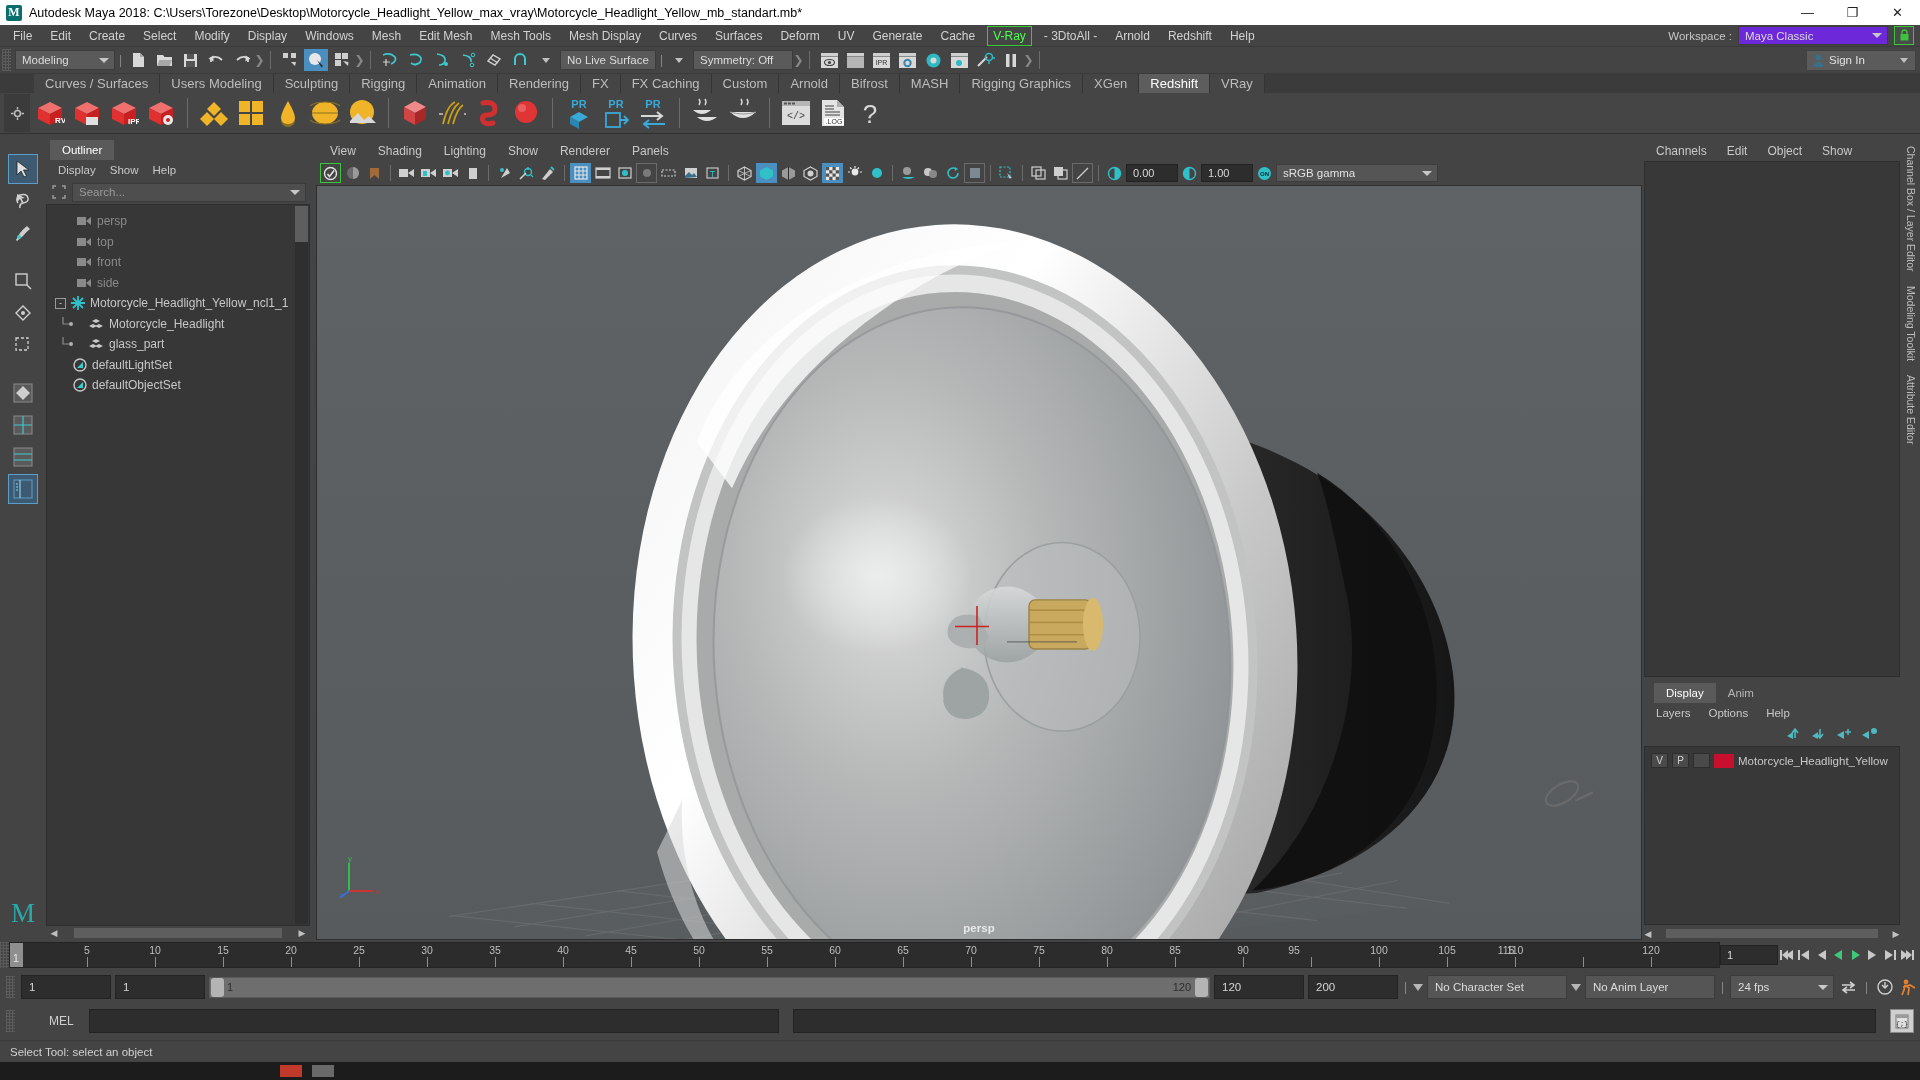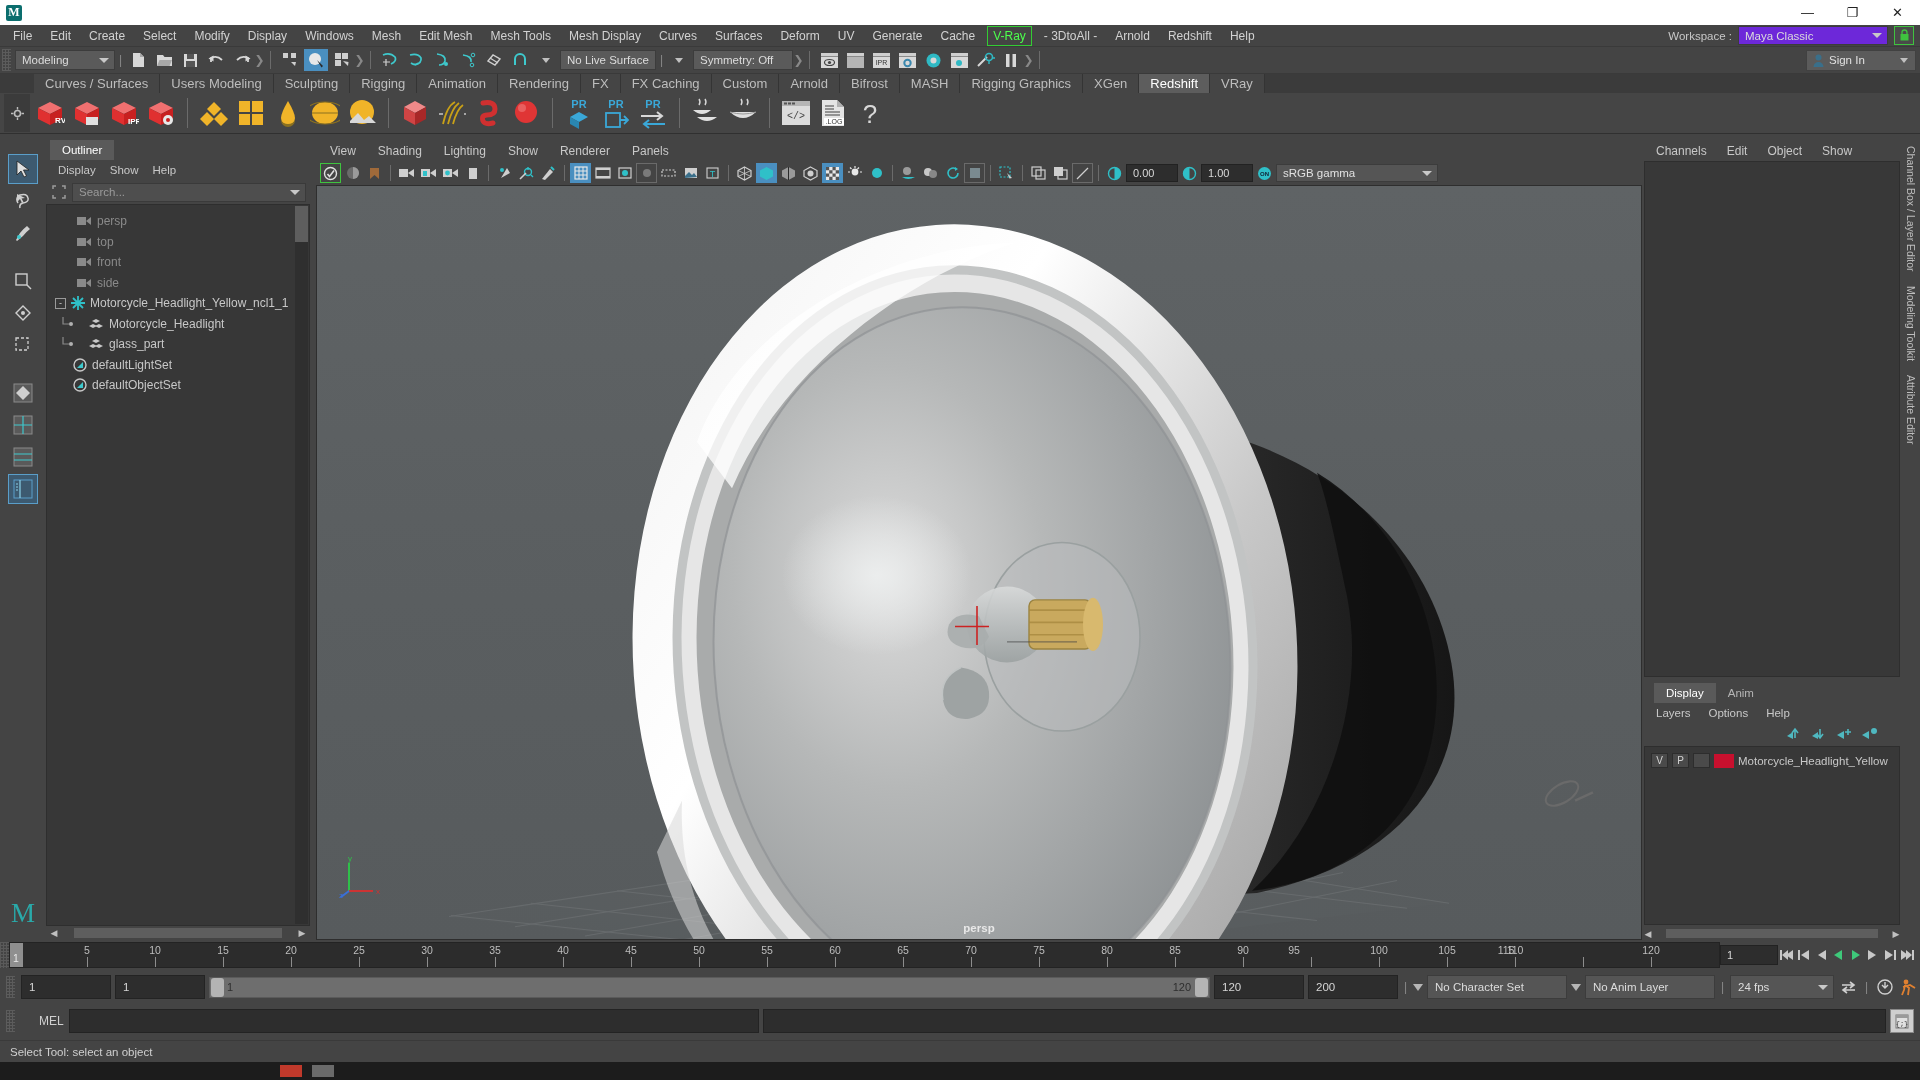--- a/index.html
+++ b/index.html
@@ -285,21 +285,21 @@
   .selbox { height:24px; background:#555; border:1px solid #3c3c3c;
             display:flex;align-items:center;padding-left:7px;font-size:11.5px;
             color:#dcdcdc; position:relative;}
   .selbox .arrow{position:absolute;right:5px;width:0;height:0;
     border-left:5px solid transparent;border-right:5px solid transparent;
     border-top:5px solid #c8c8c8;}
   .tri-dn { width:0;height:0;border-left:5px solid transparent;
     border-right:5px solid transparent;border-top:7px solid #b6b6b6;}
 
   .melrow { position:absolute; top:1004px; left:0; width:1920px; height:34px;
-            background:#444444; display:flex; align-items:center; gap:4px;
+            background:#444444; display:flex; align-items:center; gap:14px;
             padding-left:6px;}
   .mel-lbl { width:44px; font-size:12px; color:#d0d0d0; padding-left:18px;}
   .mel-in1 { width:690px; height:24px; background:#2d2d2d; border:1px solid #232323;}
   .mel-in2 { flex:1; height:24px; background:#2d2d2d; border:1px solid #232323;}
   .mel-btn { width:24px;height:24px;background:#cfcfcf;border:1px solid #8a8a8a;
              display:flex;align-items:center;justify-content:center;
              font-size:10px;color:#333;margin-right:6px;}
 
   .statusline { position:absolute; top:1040px; left:0; width:1920px; height:22px;
                 background:#444444; display:flex; align-items:center;
@@ -310,20 +310,21 @@
              padding-left:280px;}
   .tb-chip { width:22px; height:12px; }
 </style>
 </head>
 <body>
 
 <div id="app">
 
   <div class="titlebar">
     <div class="mayaicon">M</div>
+    <div class="ttl">Autodesk Maya 2018: C:\Users\Torezone\Desktop\Motorcycle_Headlight_Yellow_max_vray\Motorcycle_Headlight_Yellow_mb_standart.mb*</div>
     <div class="winbtns">
       <div class="winbtn">—</div>
       <div class="winbtn">❐</div>
       <div class="winbtn close">✕</div>
     </div>
   </div>
 
   <div class="menubar">
     <div class="menuitem">File</div>
     <div class="menuitem">Edit</div>

